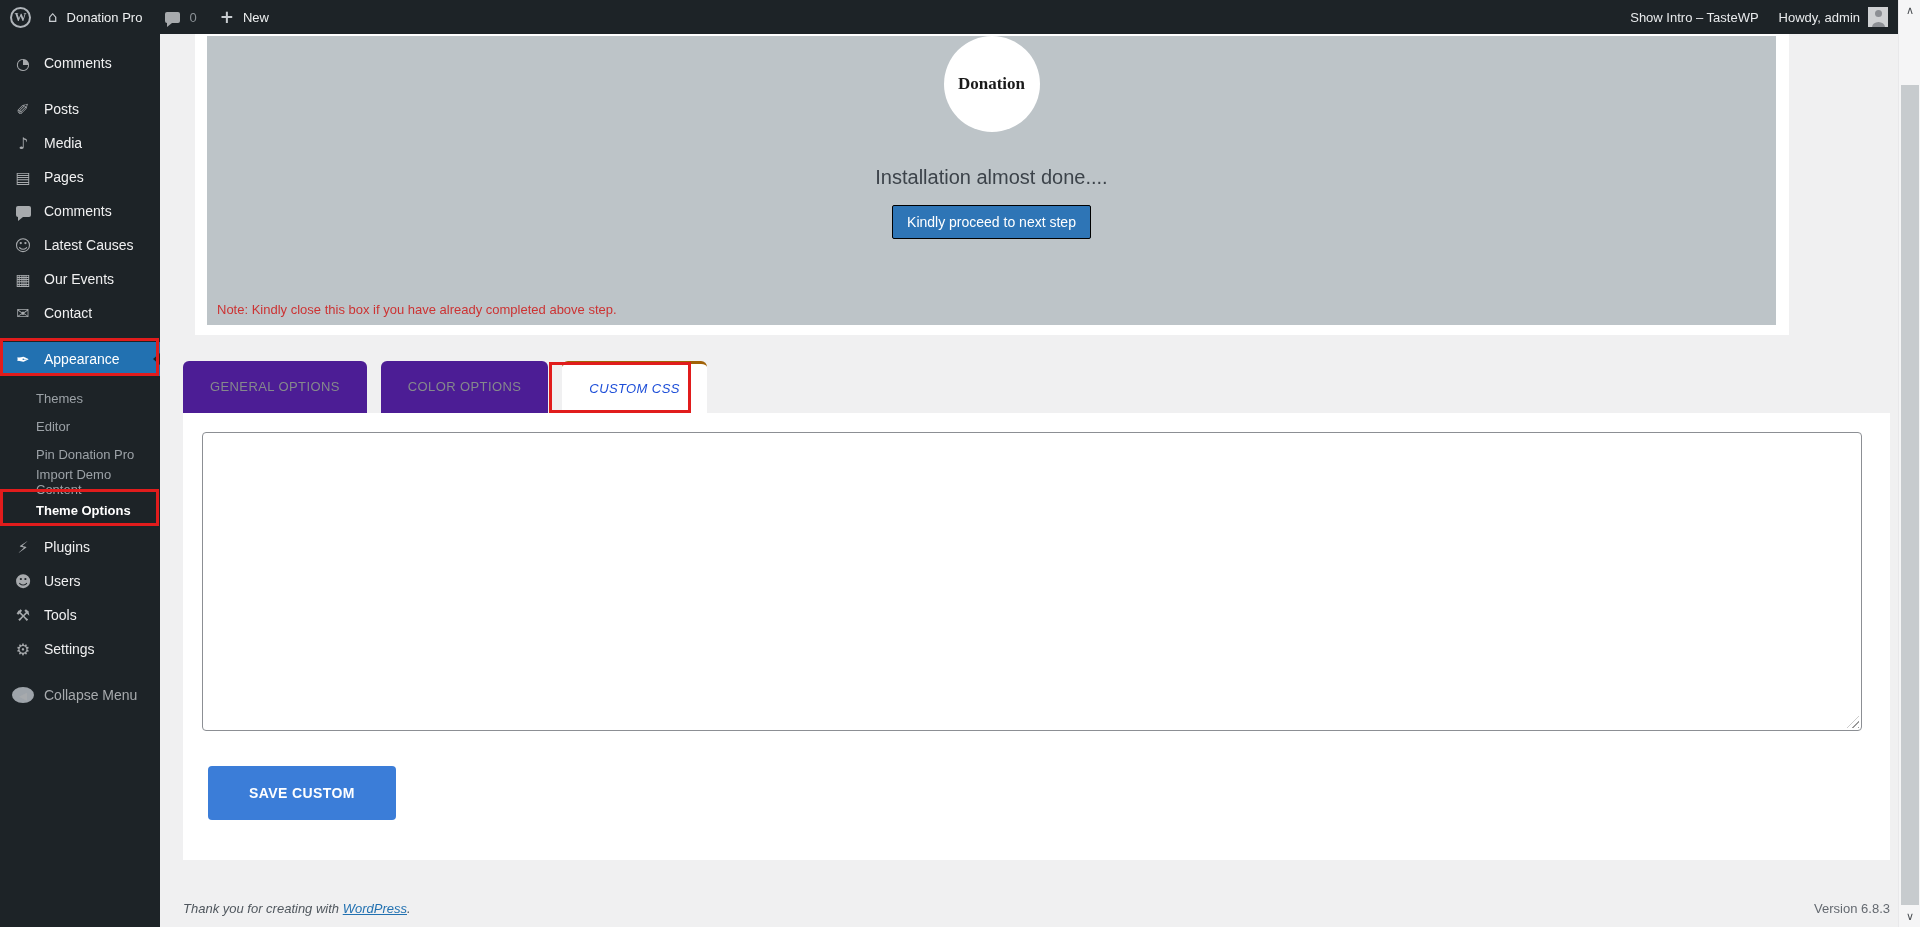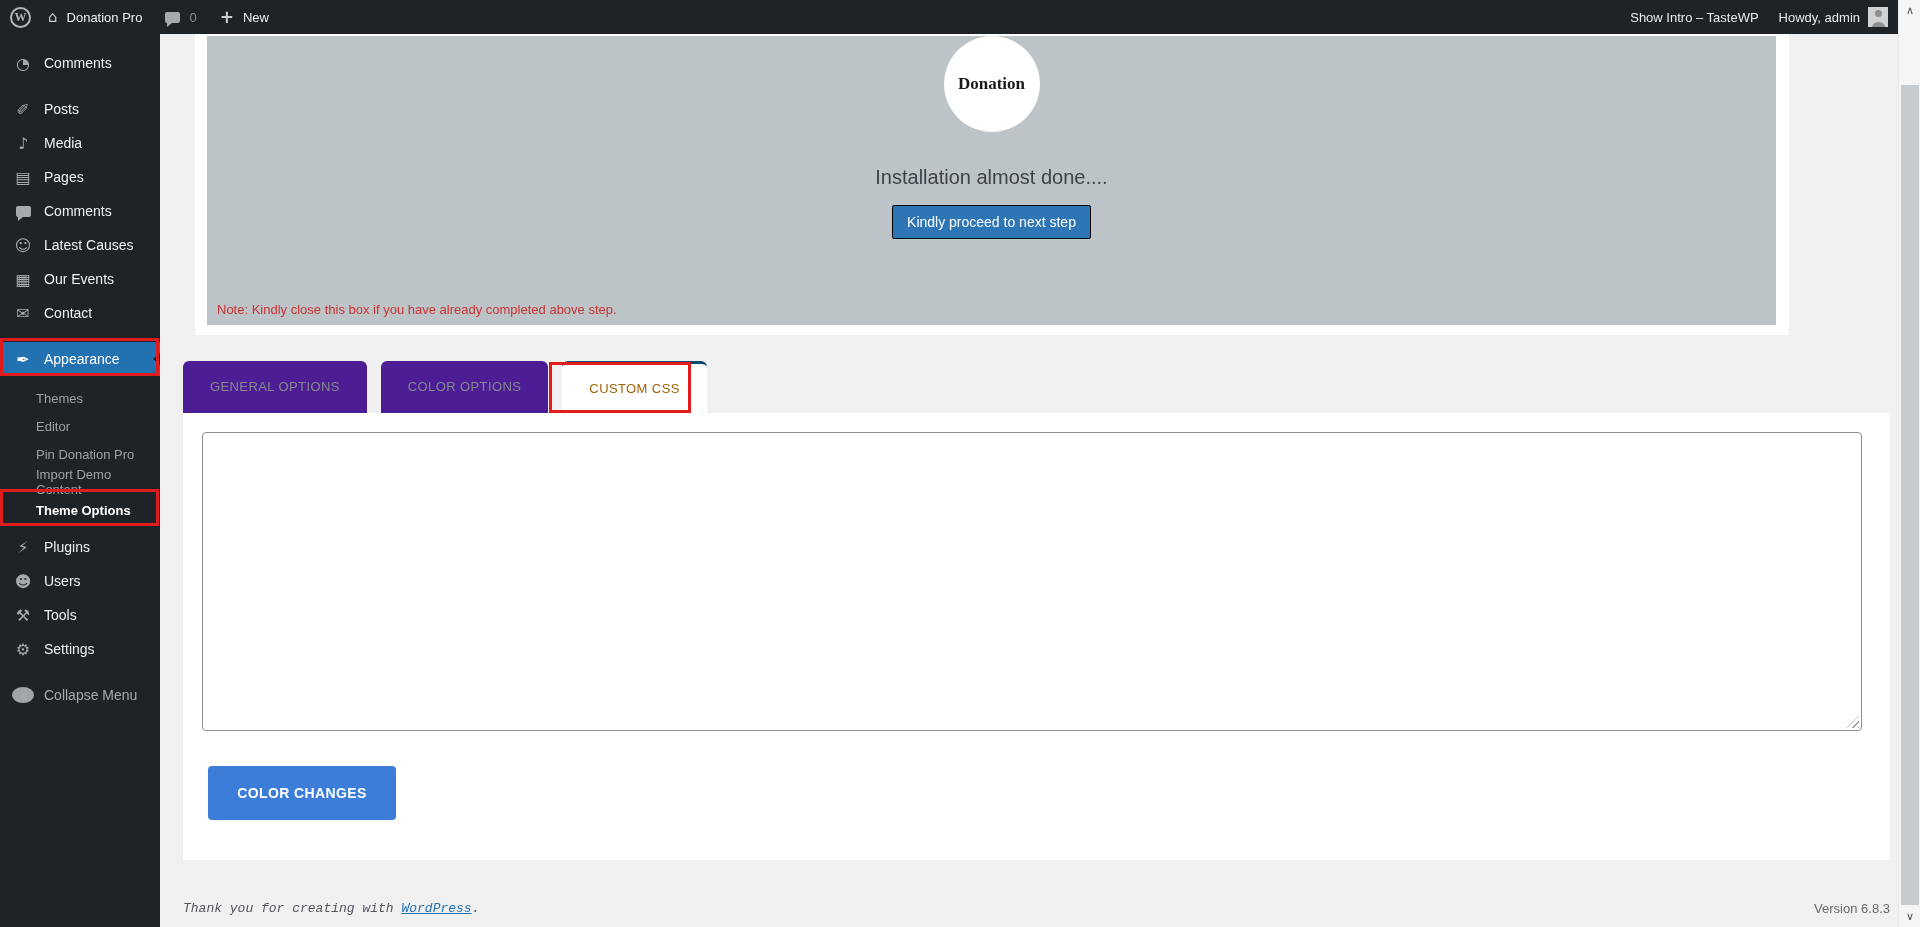--- a/index.html
+++ b/index.html
@@ -59,38 +59,38 @@
     font-family:"Liberation Serif", serif; font-weight:bold; font-size:17px; color:#1a1a1a; }
   #intro-title { margin-top:34px; font-size:20px; color:#3c434a; }
   #proceed-btn { margin-top:16px; background:#2e75b6; color:#fff; border:1px solid #000000;
     font-size:14px; padding:8px 14px; border-radius:2px; cursor:pointer; font-family:inherit; }
   #intro-note { position:absolute; left:10px; bottom:8px; color:#cc3333; font-size:13px; }
 
   
   #tabs { position:absolute; left:183px; top:361px; display:flex; gap:14px; height:52px; }
   .tab { background:#4c1d95; color:#85898c; font-size:13px; letter-spacing:.4px;
     padding:0 27px; line-height:52px; border-radius:6px 6px 0 0; cursor:pointer; }
-  .tab.active { background:#ffffff; color:#a16207; border-top:3px solid #0c4a6e; line-height:49px; }
+  .tab.active { background:#ffffff; color:#1d4ed8; border-top:3px solid #a16207; line-height:49px;font-style:italic; }
 
   
   #panel { position:absolute; left:183px; top:413px; width:1707px; height:447px; background:#ffffff; }
   #ta-wrap { position:absolute; left:19px; top:19px; width:1660px; height:299px; }
   #css-textarea { width:100%; height:100%; border:1px solid #8c8f94; border-radius:4px;
     resize:none; background:#fff; font-family:inherit; font-size:14px; padding:8px; outline:none; }
   #resize-grip { position:absolute; right:3px; bottom:3px; width:12px; height:12px;
     background:repeating-linear-gradient(315deg, #9a9a9a 0 1px, transparent 1px 4px);
     clip-path:polygon(100% 0, 100% 100%, 0 100%); }
   #save-btn { position:absolute; left:25px; top:353px; width:188px; height:54px; background:#3b7dd8;
     color:#fff; border:none; border-radius:4px; font-size:14px; font-weight:bold; letter-spacing:.4px;
     cursor:pointer; font-family:inherit; }
 
   
   #footer { position:absolute; left:183px; top:901px; width:1707px; display:flex;
     justify-content:space-between; font-size:13px; }
-  #thanks { font-style:italic; color:#50575e;font-family:Liberation Mono, monospace; }
+  #thanks { font-style:italic; color:#50575e; }
   #thanks a { color:#2271b1; }
   #version { color:#646970; }
 
   
   #scrollbar { position:absolute; right:0; top:0; width:22px; height:927px; background:#f5f5f6;
     z-index:9; border-left:1px solid #e8e8ea; }
   .scroll-arrow { position:absolute; left:0; width:22px; text-align:center; color:#4a4e52;
     font-size:11px; cursor:pointer; }
   #scroll-up { top:4px; }
   #scroll-down { bottom:4px; }
@@ -211,21 +211,21 @@
   <div class="tab">GENERAL OPTIONS</div>
   <div class="tab">COLOR OPTIONS</div>
   <div class="tab active">CUSTOM CSS</div>
 </div>
 
 <div id="panel">
   <div id="ta-wrap">
     <textarea id="css-textarea" style=""></textarea>
     <span id="resize-grip"></span>
   </div>
-  <button id="save-btn">COLOR CHANGES</button>
+  <button id="save-btn">SAVE CUSTOM</button>
 </div>
 
 <div id="footer">
   <span id="thanks">
     <span>Thank you for creating with </span><a href="#">WordPress</a><span>.</span>
   </span>
   <span id="version">Version 6.8.3</span>
 </div>
 
 <div id="scrollbar">

